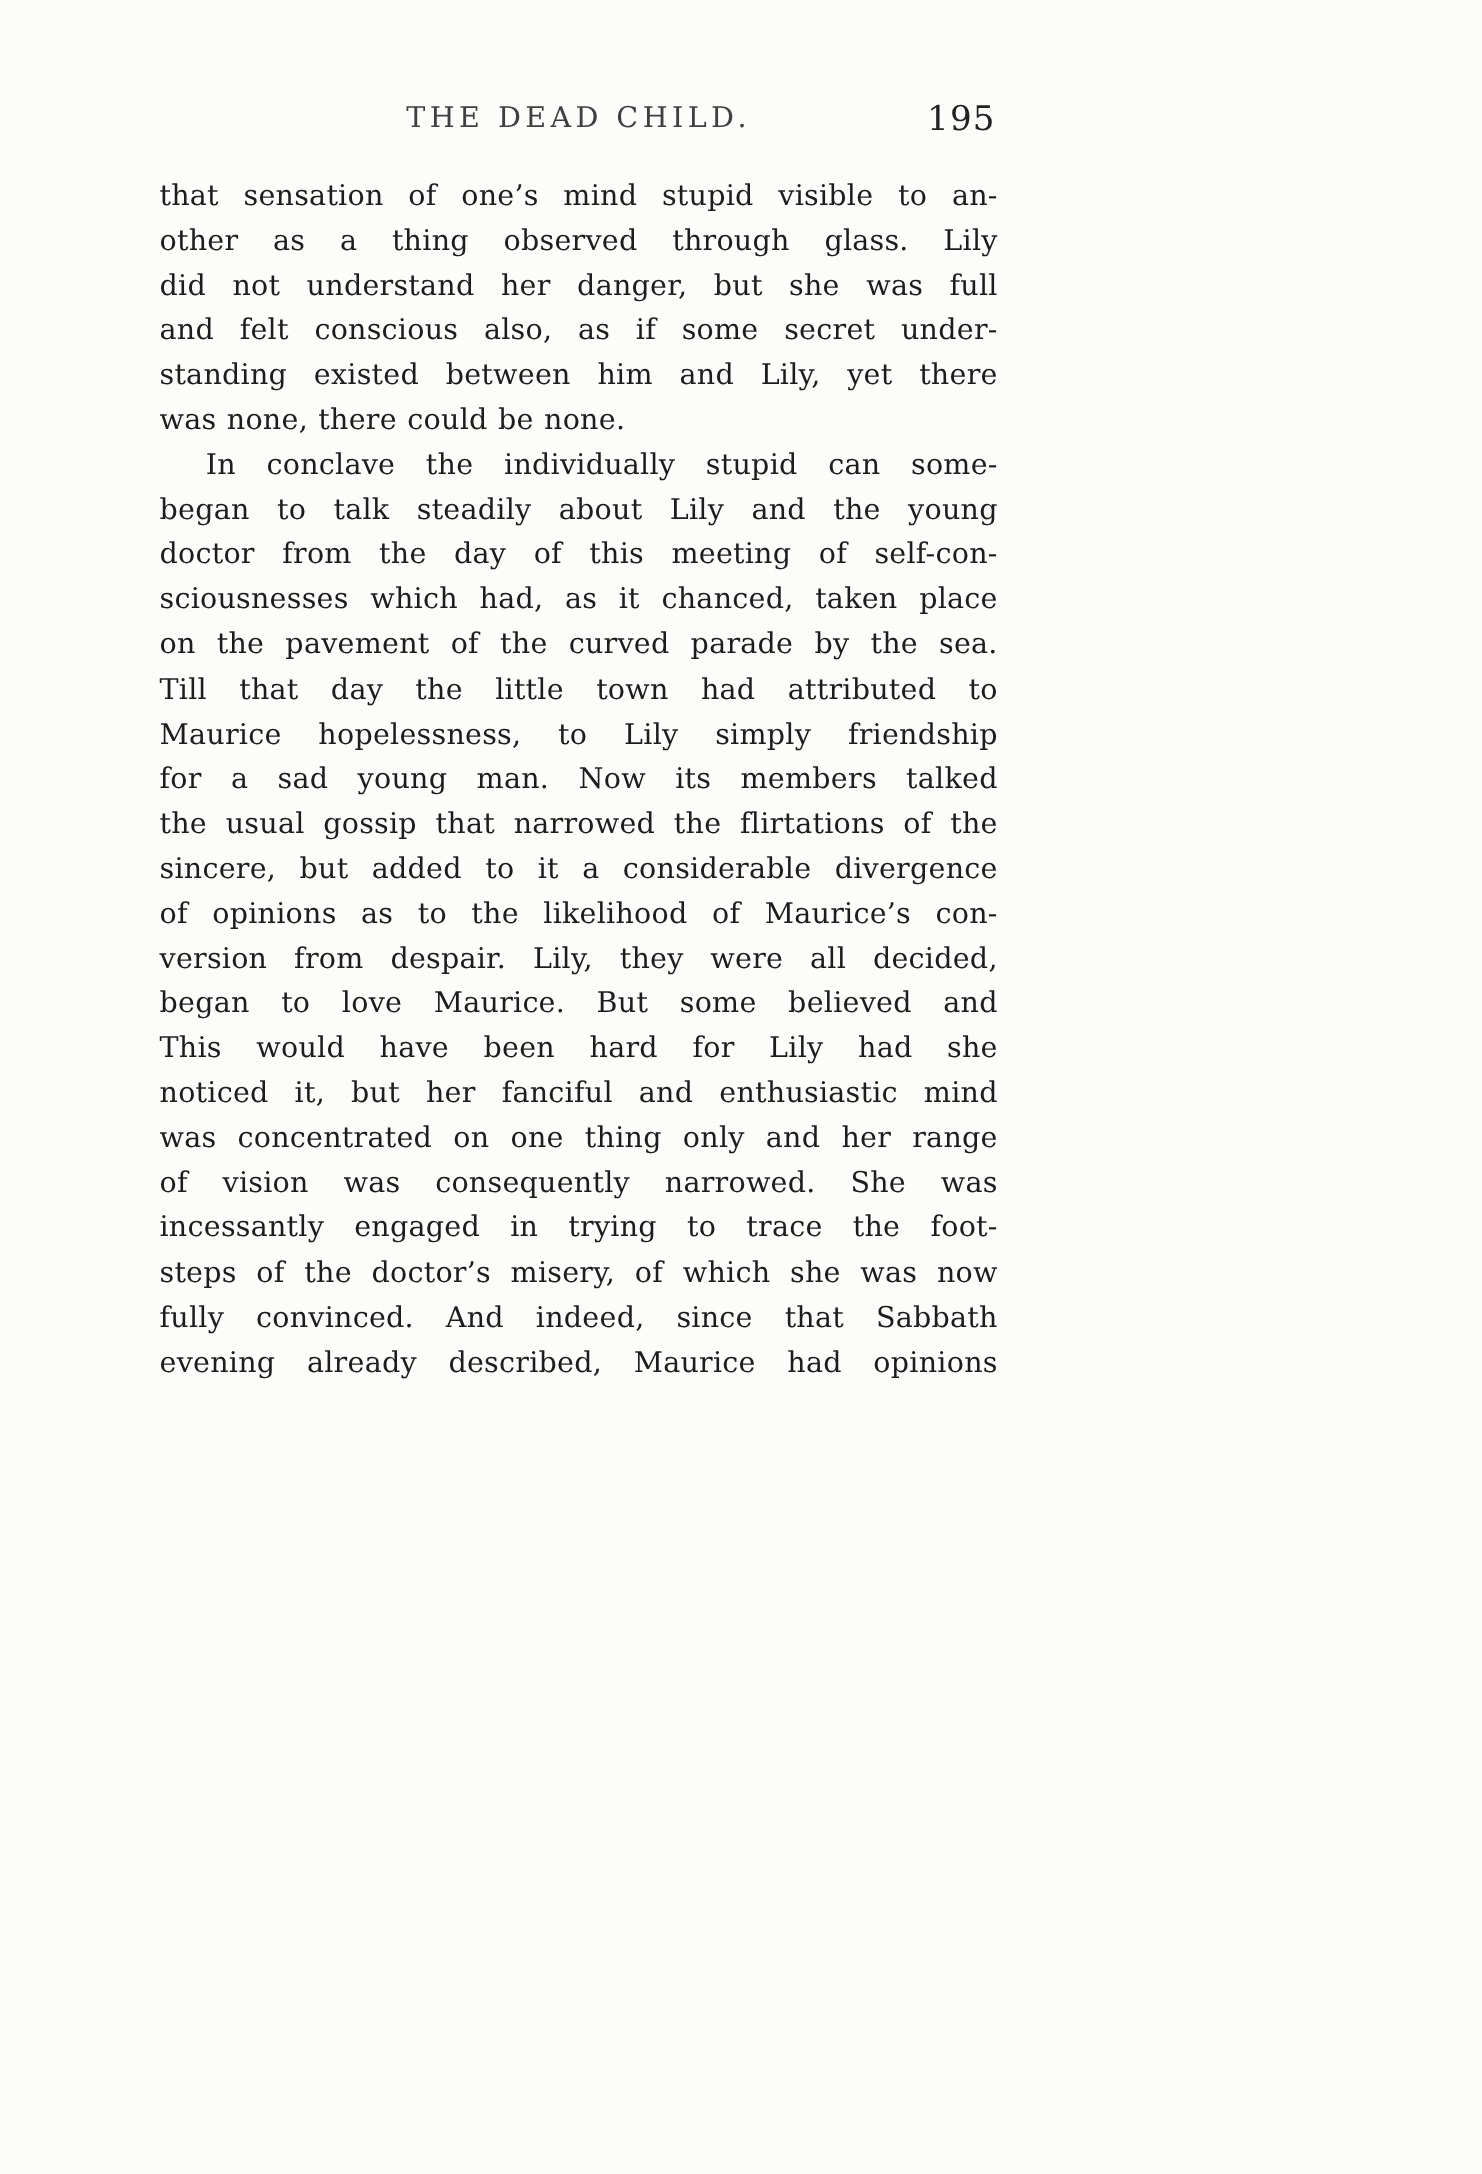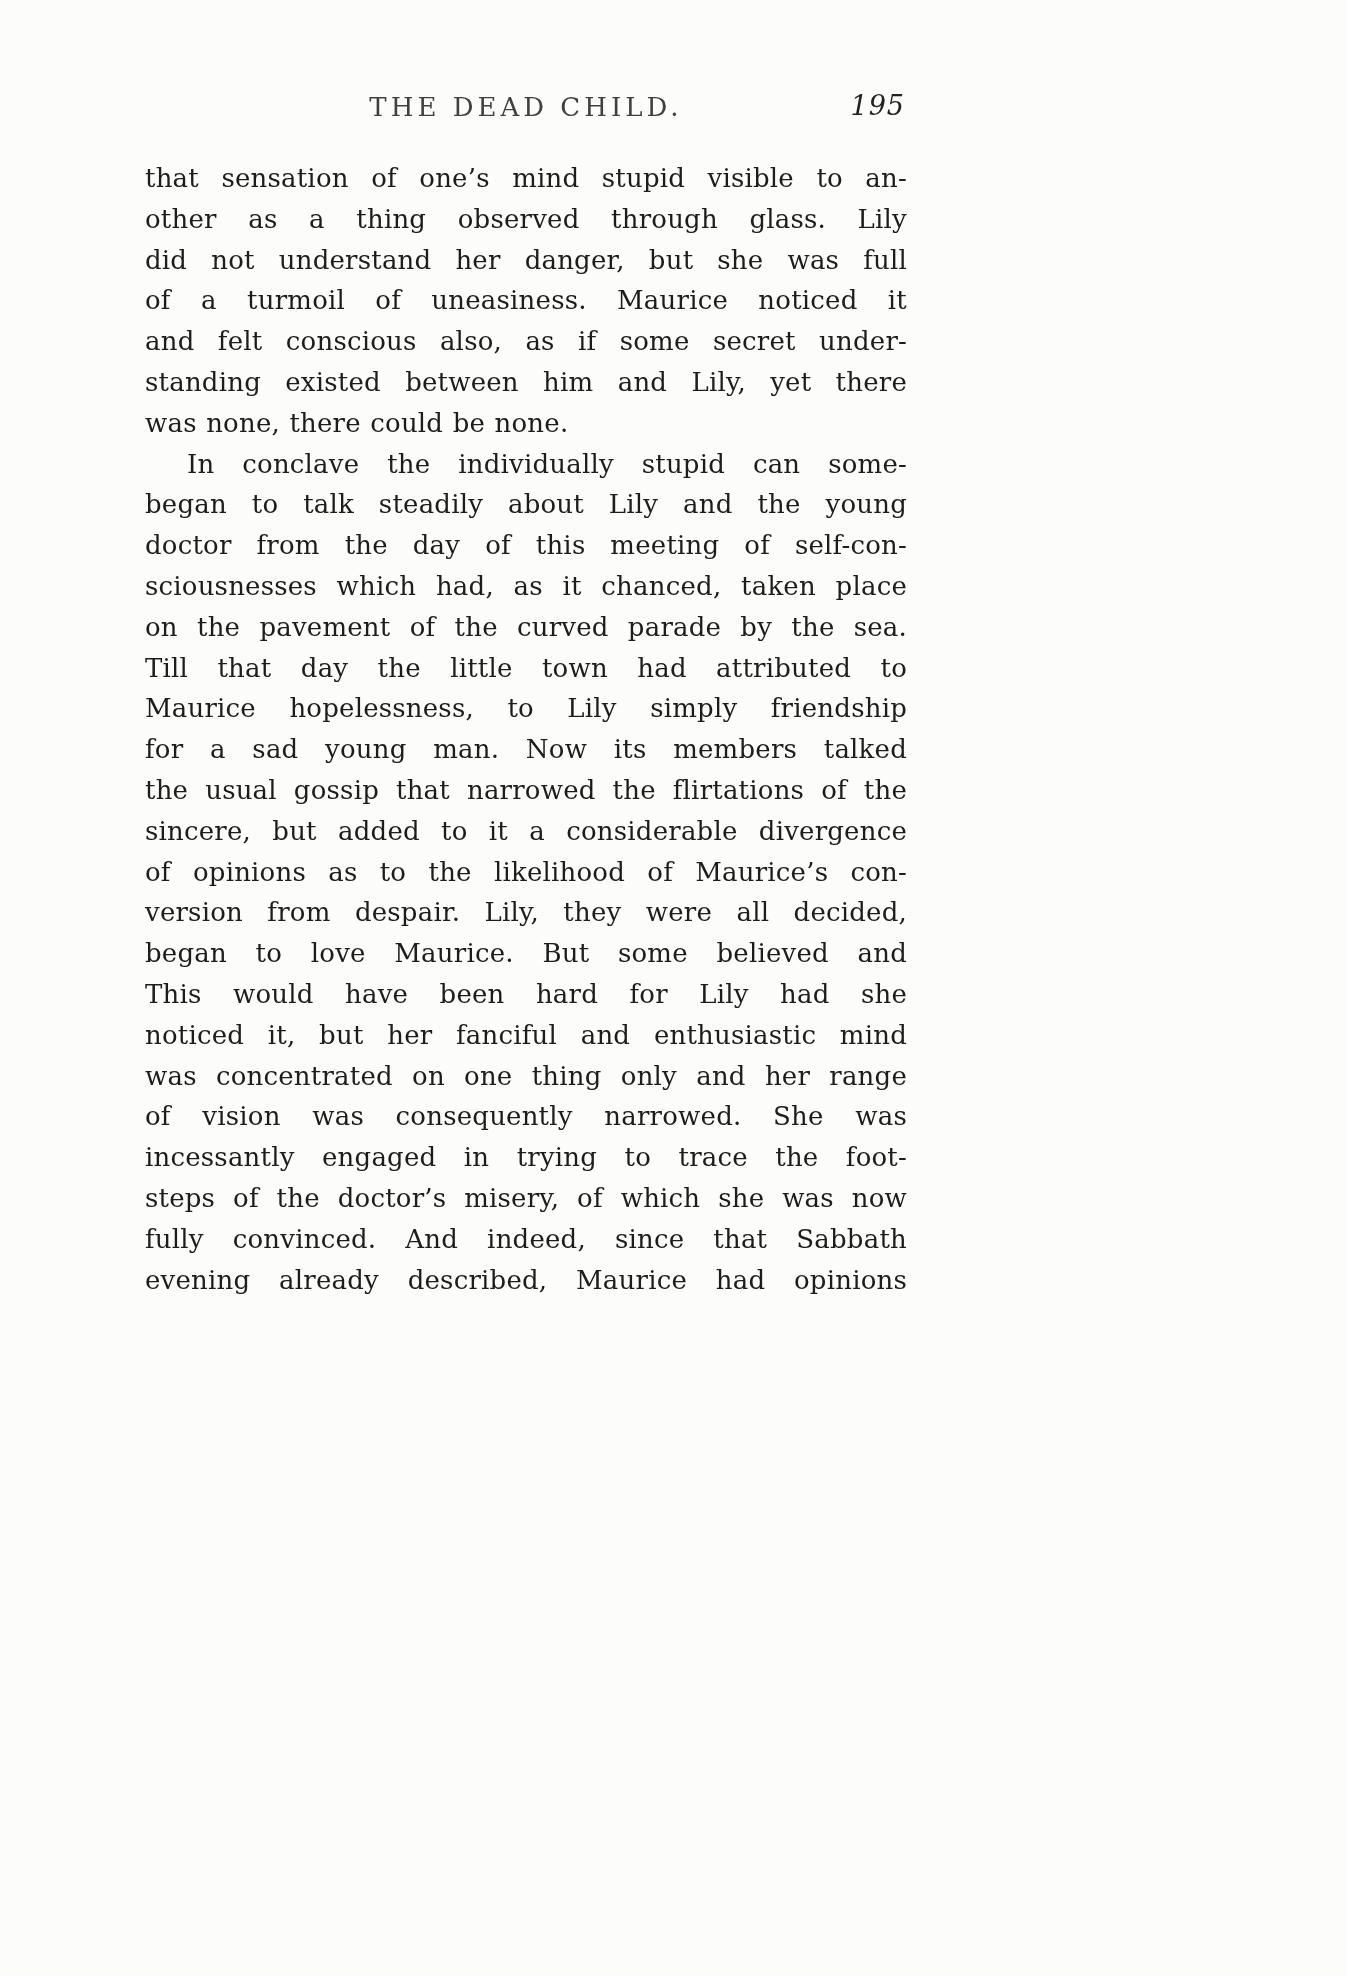--- a/index.html
+++ b/index.html
@@ -31,24 +31,23 @@
     top: 2px;
     font-size: 26px;
     letter-spacing: 4px;
     white-space: nowrap;
     color: #404040;
   }
   .folio {
     position: absolute;
     right: 2px;
     top: 0;
-    font-size: 27px;
+    font-size: 31px;
     letter-spacing: 1px;
     color: #222;
-    font-style: italic;
   }
   .body-text { width: 100%; }
   .paragraph { width: 100%; }
   .line {
     font-size: 26px;
     line-height: 40.8px;
     letter-spacing: 0.2px;
     word-spacing: 1px;
     text-align: justify;
     text-align-last: justify;
@@ -67,21 +66,20 @@
   <div class="text-block">
     <header class="running-head">
       <span class="running-title">THE DEAD CHILD.</span>
       <span class="folio">195</span>
     </header>
     <main class="body-text" id="body-text">
         <div class="paragraph">
           <div class="line">that sensation of one’s mind stupid visible to an-</div>
           <div class="line">other as a thing observed through glass. Lily</div>
           <div class="line">did not understand her danger, but she was full</div>
-          <div class="line">of a turmoil of uneasiness. Maurice noticed it</div>
           <div class="line">and felt conscious also, as if some secret under-</div>
           <div class="line">standing existed between him and Lily, yet there</div>
           <div class="line no-fill">was none, there could be none.</div>
         </div>
         <div class="paragraph">
           <div class="line indent">In conclave the individually stupid can some-</div>
           <div class="line">began to talk steadily about Lily and the young</div>
           <div class="line">doctor from the day of this meeting of self-con-</div>
           <div class="line">sciousnesses which had, as it chanced, taken place</div>
           <div class="line">on the pavement of the curved parade by the sea.</div>

